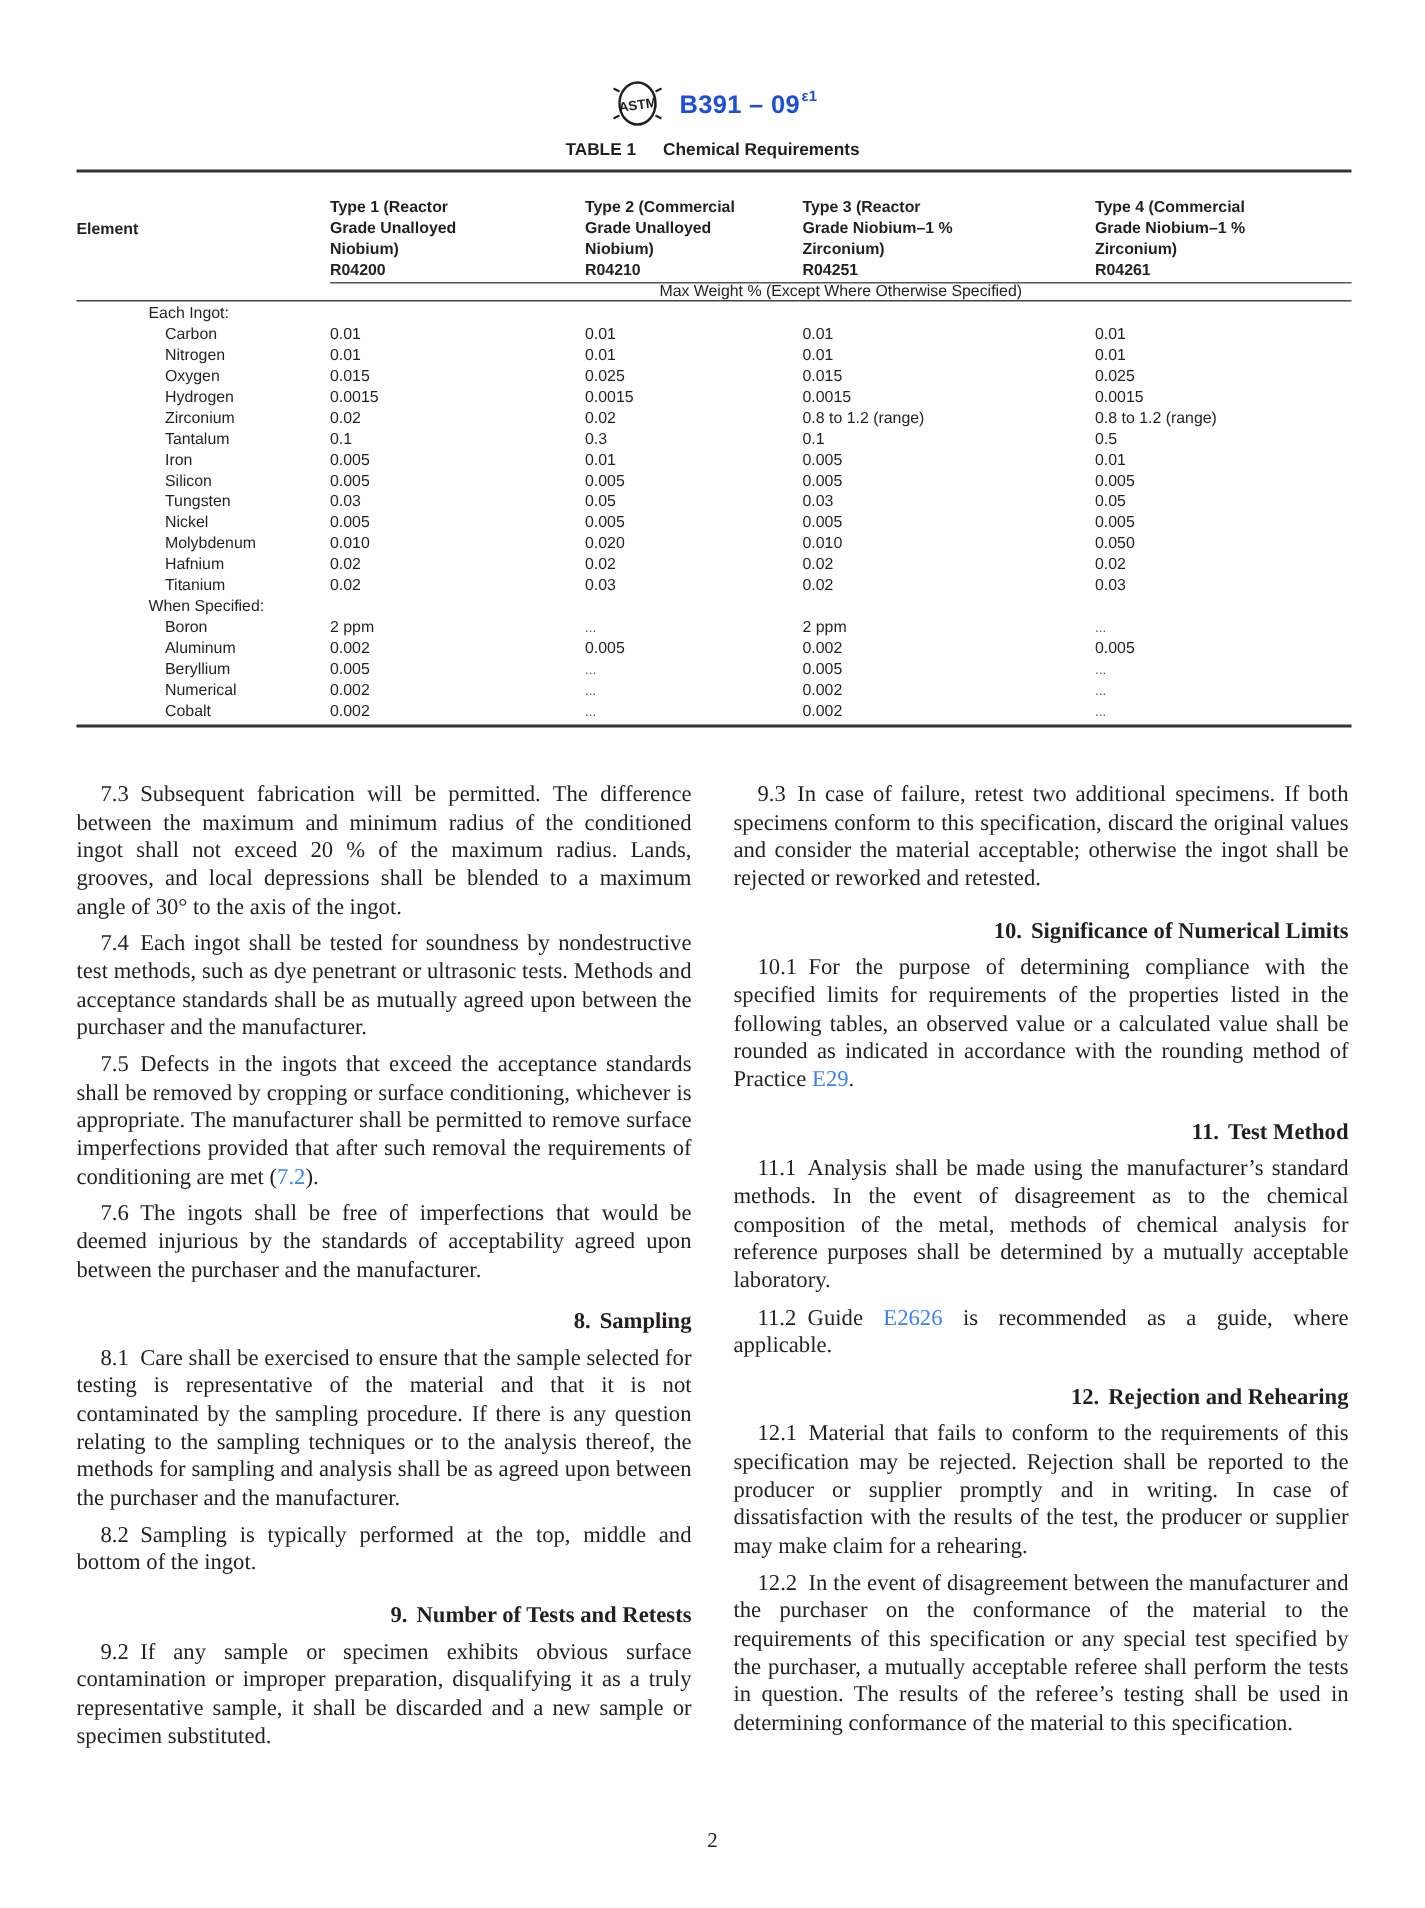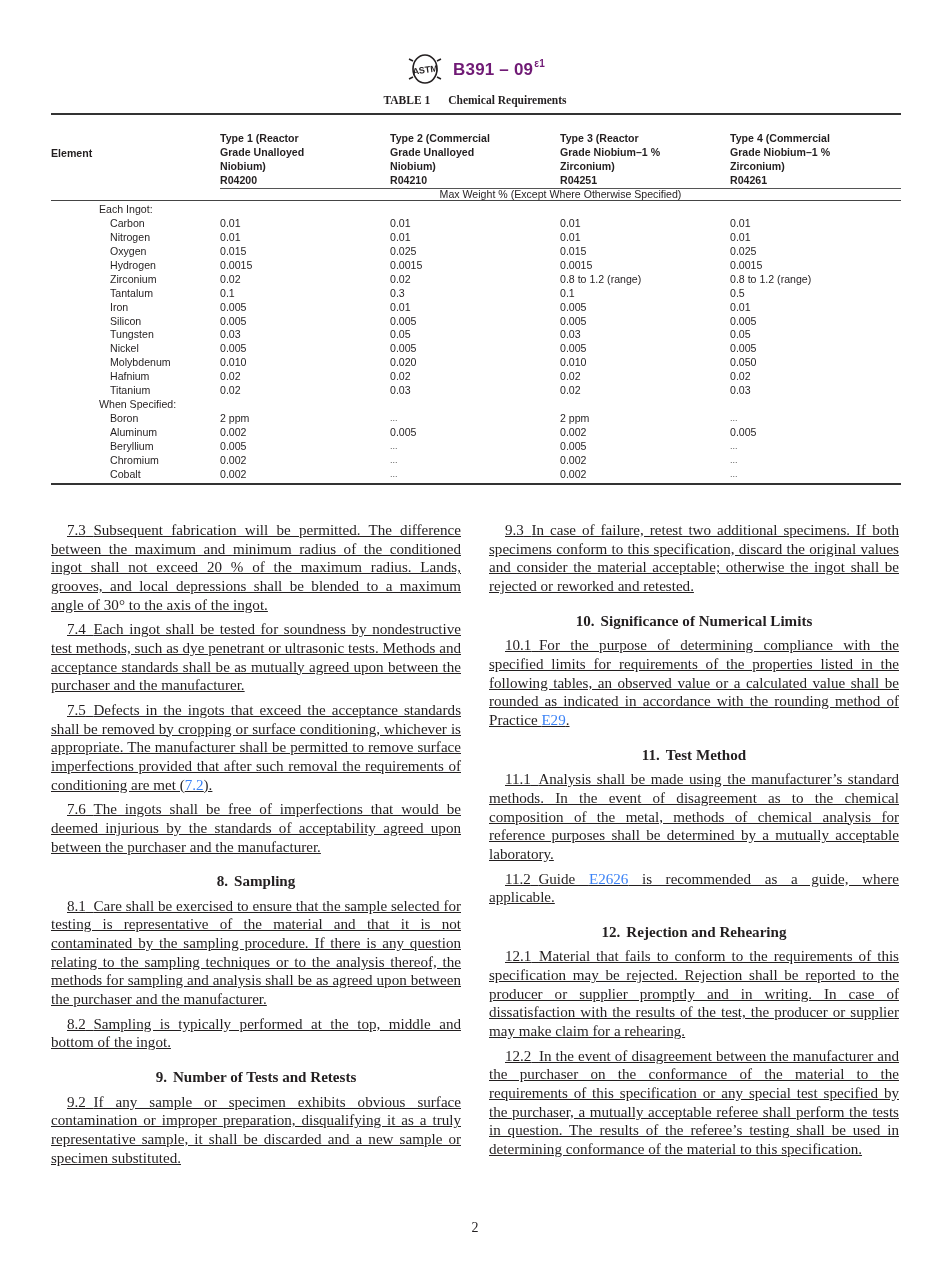--- a/index.html
+++ b/index.html
@@ -7,28 +7,28 @@
     body { position: relative; color: #231f20; overflow: hidden; }
 
     
     .page-header {
       position: absolute; top: 52px; left: 0; width: 950px; height: 34px;
       display: flex; justify-content: center; align-items: center; gap: 8px;
     }
     .astm-logo { width: 40px; height: 32px; display: inline-block; }
     .doc-id {
       font-family: "Liberation Sans", sans-serif; font-weight: bold;
-      font-size: 17px; letter-spacing: 0.2px; color: #701a75;
+      font-size: 17px; letter-spacing: 0.2px; color: #1d4ed8;
     }
     .doc-id sup { font-size: 10px; vertical-align: 8px; margin-left: 1px; }
 
     
     .table-caption {
       position: absolute; top: 94px; left: 0; width: 950px; text-align: center;
-      font-family: Liberation Serif, serif; font-weight: bold; font-size: 11.5px;
+      font-family: Liberation Sans, sans-serif; font-weight: bold; font-size: 11.5px;
       color: #231f20;
     }
     .table-caption .tlabel { margin-right: 18px; }
 
     .chem-table {
       position: absolute; top: 113px; left: 51px; width: 850px;
       font-family: "Liberation Sans", sans-serif; font-size: 10.6px; color: #231f20;
       border-top: 2px solid #333;
       border-bottom: 2px solid #333;
     }
@@ -48,36 +48,36 @@
       position: absolute; left: 169px; right: 0; top: 72px; text-align: center;
       line-height: 14px;
     }
     .tbody { padding: 1px 0 2px 0; }
     .trow { position: relative; height: 13.95px; line-height: 14px; white-space: nowrap; }
     .trow .c { position: absolute; top: 0; }
     .c0 { left: 0; margin-left: 48px; }
     .c0.indent { left: 11px; text-align: center; }
     .c1 { left: 169px; }
     .c2 { left: 339px; }
-    .c3 { left: 509px; }
+    .c3 { left: 484px; }
     .c4 { left: 679px; }
     .ellipsis { color: #555; font-size: 9px; }
 
     
     .col {
       position: absolute; top: 521px; width: 410px;
       font-family: "Liberation Serif", serif; font-size: 15.1px; line-height: 18.65px;
       color: #231f20; text-align: justify;
     }
     .col-left { left: 51px; }
     .col-right { left: 489px; }
-    .para { text-indent: 16px; margin-bottom: 6px; hyphens: manual; text-decoration: underline; }
+    .para { text-indent: 16px; margin-bottom: 6px; hyphens: manual; }
     .sec-head {
       font-weight: bold; font-size: 15.1px; margin-top: 16px; margin-bottom: 6px;
-      text-align: center;
+      text-align: right;
       font-family: Liberation Serif, serif;
     }
     .sec-head .num { margin-right: 6px; }
     .link { color: #3b82f6; text-decoration: none; }
 
     .page-number {
       position: absolute; top: 1220px; left: 0; width: 950px; text-align: center;
       font-family: "Liberation Serif", serif; font-size: 14px; color: #231f20;
     }
   </style>
@@ -244,21 +244,21 @@
         <span class="c c4">0.005</span>
       </div>
       <div class="trow">
         <span class="c c0 indent">Beryllium</span>
         <span class="c c1">0.005</span>
         <span class="c c2 ellipsis">...</span>
         <span class="c c3">0.005</span>
         <span class="c c4 ellipsis">...</span>
       </div>
       <div class="trow">
-        <span class="c c0 indent">Chromium</span>
+        <span class="c c0 indent">Numerical</span>
         <span class="c c1">0.002</span>
         <span class="c c2 ellipsis">...</span>
         <span class="c c3">0.002</span>
         <span class="c c4 ellipsis">...</span>
       </div>
       <div class="trow">
         <span class="c c0 indent">Cobalt</span>
         <span class="c c1">0.002</span>
         <span class="c c2 ellipsis">...</span>
         <span class="c c3">0.002</span>

